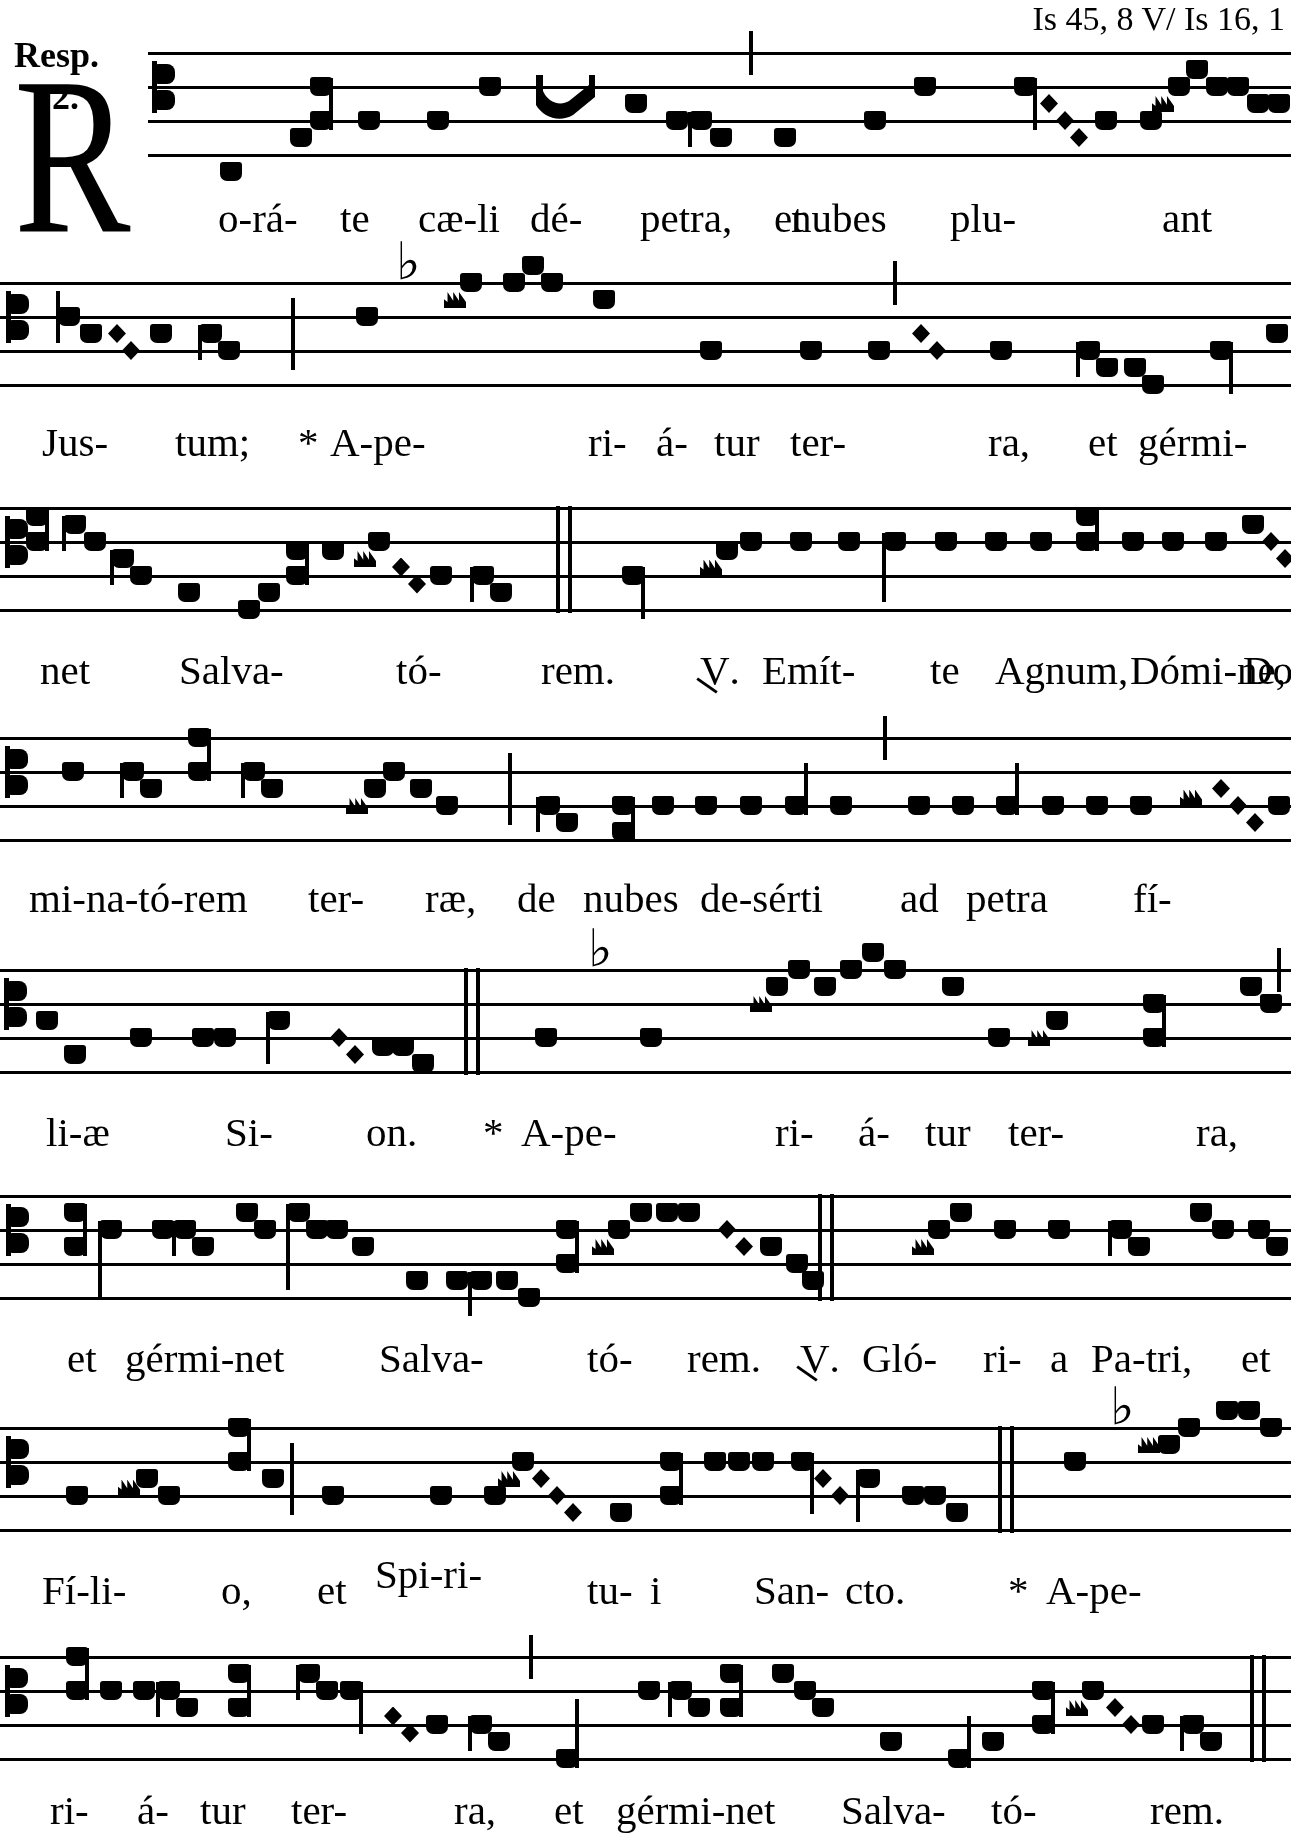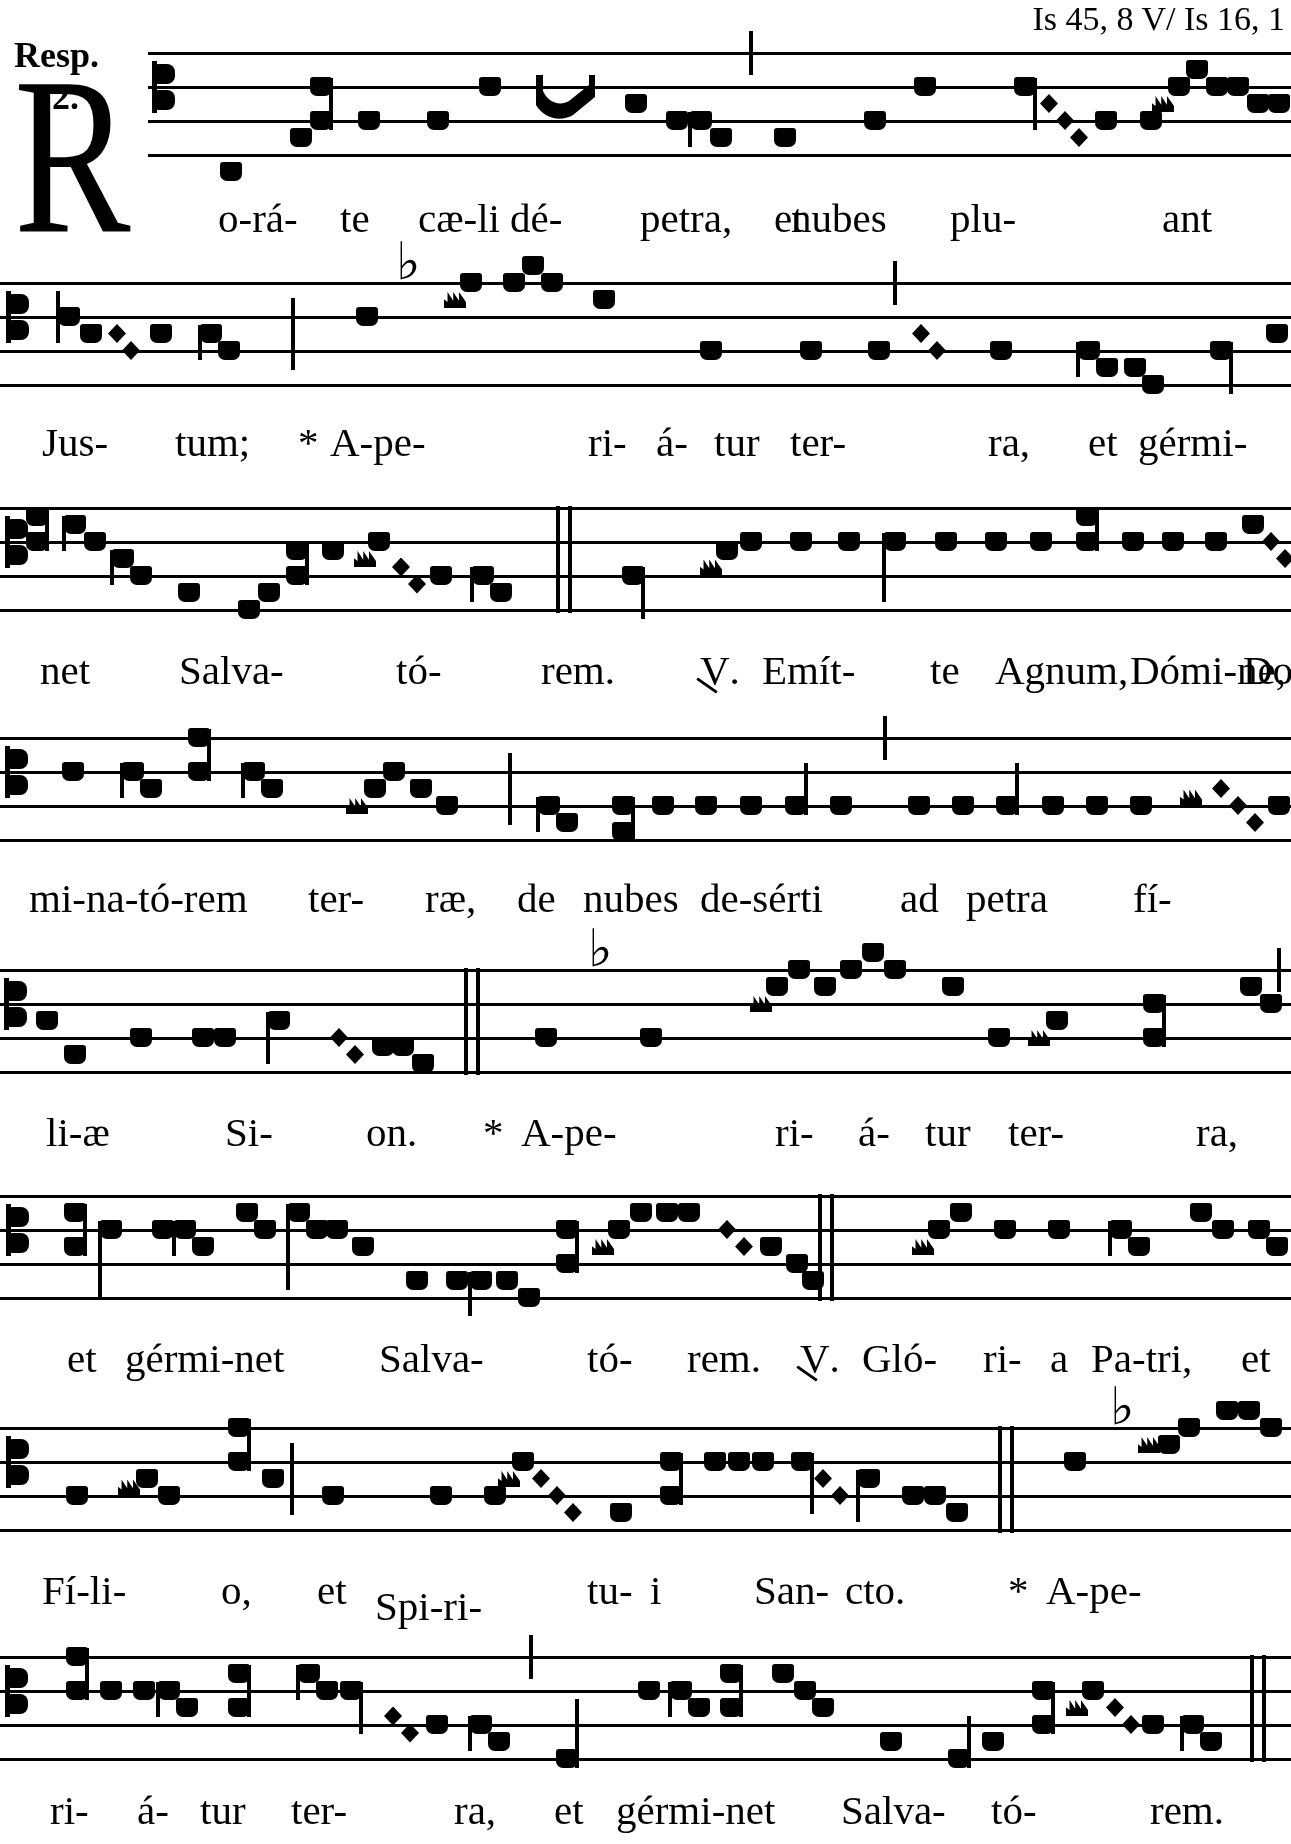--- a/index.html
+++ b/index.html
@@ -72,21 +72,21 @@
       <div class="quilisma" style="left: 1152px; top: 96px;"></div>
       <div class="note" style="left: 1168px; top: 77px;"></div>
       <div class="note" style="left: 1186px; top: 60px;"></div>
       <div class="note" style="left: 1206px; top: 77px;"></div>
       <div class="note" style="left: 1227px; top: 77px;"></div>
       <div class="note" style="left: 1247px; top: 94px;"></div>
       <div class="note" style="left: 1268px; top: 94px;"></div>
       <div class="lyric" style="left: 218px; top: 196px;">o-rá-</div>
       <div class="lyric" style="left: 340px; top: 196px;">te</div>
       <div class="lyric" style="left: 418px; top: 196px; font-family: Liberation Serif, serif;">cæ-li</div>
-      <div class="lyric" style="left: 510px; top: 196px;">dé-</div>
+      <div class="lyric" style="left: 530px; top: 196px;">dé-</div>
       <div class="lyric" style="left: 640px; top: 196px;">petra,</div>
       <div class="lyric" style="left: 774px; top: 196px;">et</div>
       <div class="lyric" style="left: 791px; top: 196px;">nubes</div>
       <div class="lyric" style="left: 950px; top: 196px;">plu-</div>
       <div class="lyric" style="left: 1162px; top: 196px;">ant</div>
       <div class="staffline" style="left: 0px; top: 282px; width: 1291px;"></div>
       <div class="staffline" style="left: 0px; top: 316px; width: 1291px;"></div>
       <div class="staffline" style="left: 0px; top: 350px; width: 1291px;"></div>
       <div class="staffline" style="left: 0px; top: 384px; width: 1291px;"></div>
       <div class="clefpart" style="left: 6px; top: 291px; width: 5px; height: 52px;"></div>
@@ -421,21 +421,21 @@
       <div class="flat" style="left: 1110px; top: 1380px;">♭</div>
       <div class="quilisma" style="left: 1138px; top: 1437px;"></div>
       <div class="note" style="left: 1158px; top: 1435px;"></div>
       <div class="note" style="left: 1178px; top: 1418px;"></div>
       <div class="note" style="left: 1216px; top: 1401px;"></div>
       <div class="note" style="left: 1238px; top: 1401px;"></div>
       <div class="note" style="left: 1260px; top: 1418px;"></div>
       <div class="lyric" style="left: 42px; top: 1568px;">Fí-li-</div>
       <div class="lyric" style="left: 221px; top: 1568px;">o,</div>
       <div class="lyric" style="left: 317px; top: 1568px;">et</div>
-      <div class="lyric" style="left: 375px; top: 1584px; font-family: Liberation Serif, serif;">Spi-ri-</div>
+      <div class="lyric" style="left: 375px; top: 1552px; font-family: Liberation Serif, serif;">Spi-ri-</div>
       <div class="lyric" style="left: 587px; top: 1568px;">tu-</div>
       <div class="lyric" style="left: 650px; top: 1568px;">i</div>
       <div class="lyric" style="left: 754px; top: 1568px;">San-</div>
       <div class="lyric" style="left: 845px; top: 1568px;">cto.</div>
       <div class="lyric" style="left: 1008px; top: 1568px;">*</div>
       <div class="lyric" style="left: 1046px; top: 1568px;">A-pe-</div>
       <div class="staffline" style="left: 0px; top: 1656px; width: 1291px;"></div>
       <div class="staffline" style="left: 0px; top: 1690px; width: 1291px;"></div>
       <div class="staffline" style="left: 0px; top: 1724px; width: 1291px;"></div>
       <div class="staffline" style="left: 0px; top: 1758px; width: 1291px;"></div>

